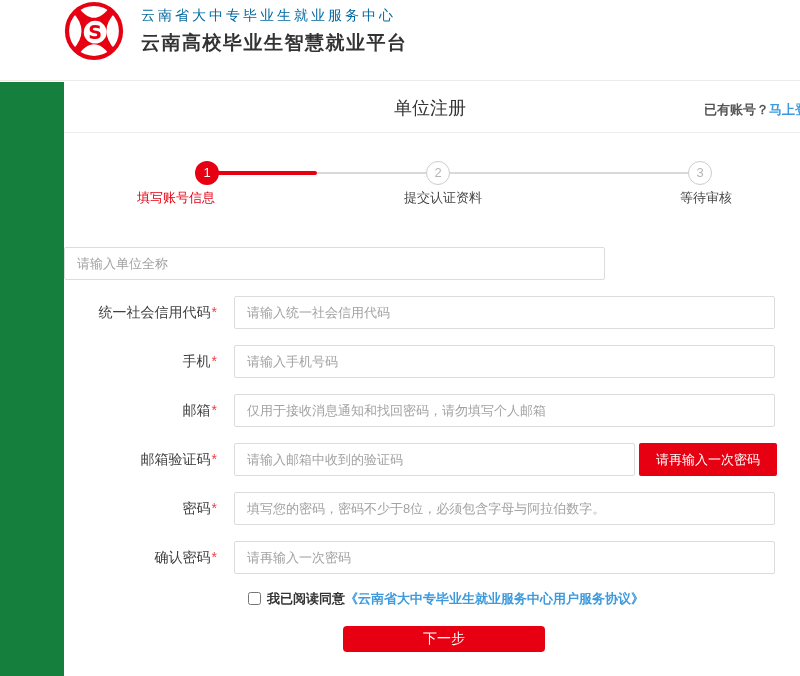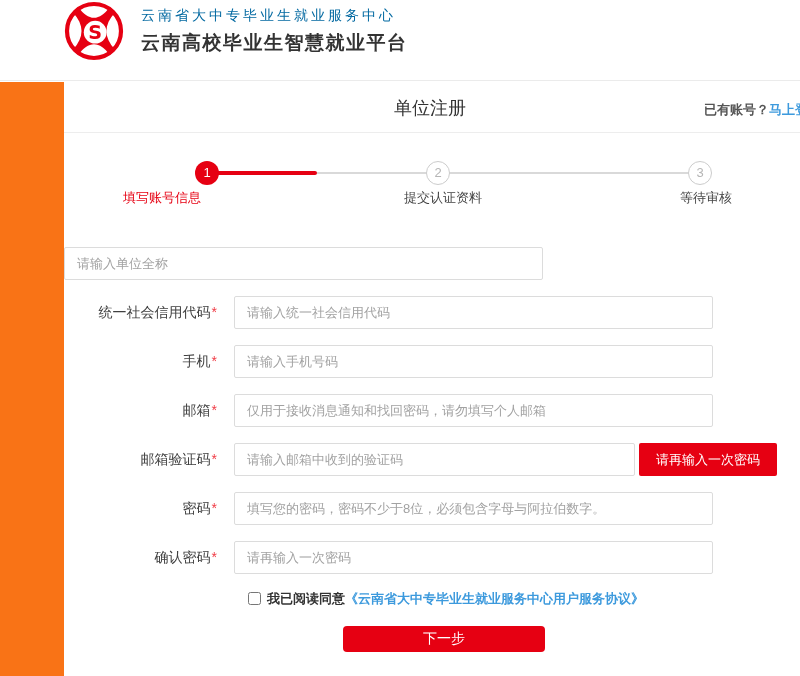--- a/index.html
+++ b/index.html
@@ -12,53 +12,53 @@
   
   .site-header { position:absolute; top:0; left:0; width:800px; height:81px;
     background:#fff; border-bottom:1px solid #ebebeb; z-index:5; }
   .logo { position:absolute; left:63px; top:1px; width:62px; height:60px; }
   .brand-text { position:absolute; left:141px; top:7px; }
   .brand-line1 { font-size:14px; color:#0369a1; letter-spacing:3px; white-space:nowrap; }
   .brand-line2 { margin-top:5px; font-size:19px; font-weight:bold; color:#333;
     letter-spacing:1.5px; white-space:nowrap; }
 
   
-  .page-bg { position:absolute; top:82px; left:0; width:800px; height:594px; background:#f97316; }
+  .page-bg { position:absolute; top:82px; left:0; width:800px; height:594px; background:#15803d; }
   .card { position:absolute; top:0; left:64px; width:780px; height:594px; background:#fff; }
 
   .card-header { position:relative; height:51px; border-bottom:1px solid #ededed; }
   .page-title { position:absolute; top:14px; left:0; width:732px; text-align:center;
     font-size:18px; color:#333; }
   .login-area { position:absolute; top:19px; left:640px; font-size:13px; font-weight:bold;
     color:#555; white-space:nowrap; }
   .login-link { color:#3d9add; text-decoration:none; cursor:pointer; }
 
   
   .stepper { position:relative; height:114px; }
   .step-line { position:absolute; top:39px; height:2px; background:#d9d9d9; }
   .step-line.gray1 { left:143px; width:493px; }
   .step-line.red { top:38px; left:143px; width:110px; height:4px; background:#e60012; border-radius:2px; }
   .step-circle { position:absolute; top:28px; width:24px; height:24px; border-radius:50%;
     text-align:center; line-height:24px; font-size:13px; }
   .step-circle.active { background:#e60012; color:#fff; }
   .step-circle.inactive { background:#fff; border:1px solid #ccc; color:#b5b5b5; line-height:22px; }
   .c1 { left:131px; } .c2 { left:362px; } .c3 { left:624px; }
   .step-label { position:absolute; top:56px; width:180px; text-align:center; font-size:13px; color:#444; }
-  .l1 { left:8px; color:#e60012; } .l2 { left:289px; } .l3 { left:552px;text-align:center; }
+  .l1 { left:22px; color:#e60012; } .l2 { left:289px; } .l3 { left:552px;text-align:center; }
 
   
   .reg-form { position:relative; }
   .form-row { display:flex; align-items:center; margin-bottom:16px; }
   .form-label { width:170px; padding-right:17px; text-align:right; font-size:14px;
     color:#404040; white-space:nowrap; }
   .req { color:#f03b45; margin-left:1px; }
   .help-icon { display:inline-block; width:15px; height:15px; margin-left:3px;
     border:1px solid #eda3a8; border-radius:50%; color:#e6555e; font-size:11px;
     line-height:14px; text-align:center; vertical-align:-2px; cursor:pointer; }
-  .form-input { width:479px; height:33px; border:1px solid #dcdcdc; border-radius:2px;
+  .form-input { width:541px; height:33px; border:1px solid #dcdcdc; border-radius:2px;
     padding:0 12px; font-size:13px; color:#333; background:#fff; outline:none;
     font-family:"Liberation Sans","DejaVu Sans",sans-serif; }
   .form-input::placeholder { color:#a2a2a2; opacity:1; }
   .form-input.short { width:401px; }
   .send-code-btn { width:138px; height:33px; margin-left:4px; border:none; background:#e60012;
     color:#fff; font-size:13px; border-radius:2px; cursor:pointer; white-space:nowrap;
     font-family:"Liberation Sans","DejaVu Sans",sans-serif; }
 
   
   .agreement-row { display:flex; align-items:center; margin:14px 0 0 184px; height:17px; }

